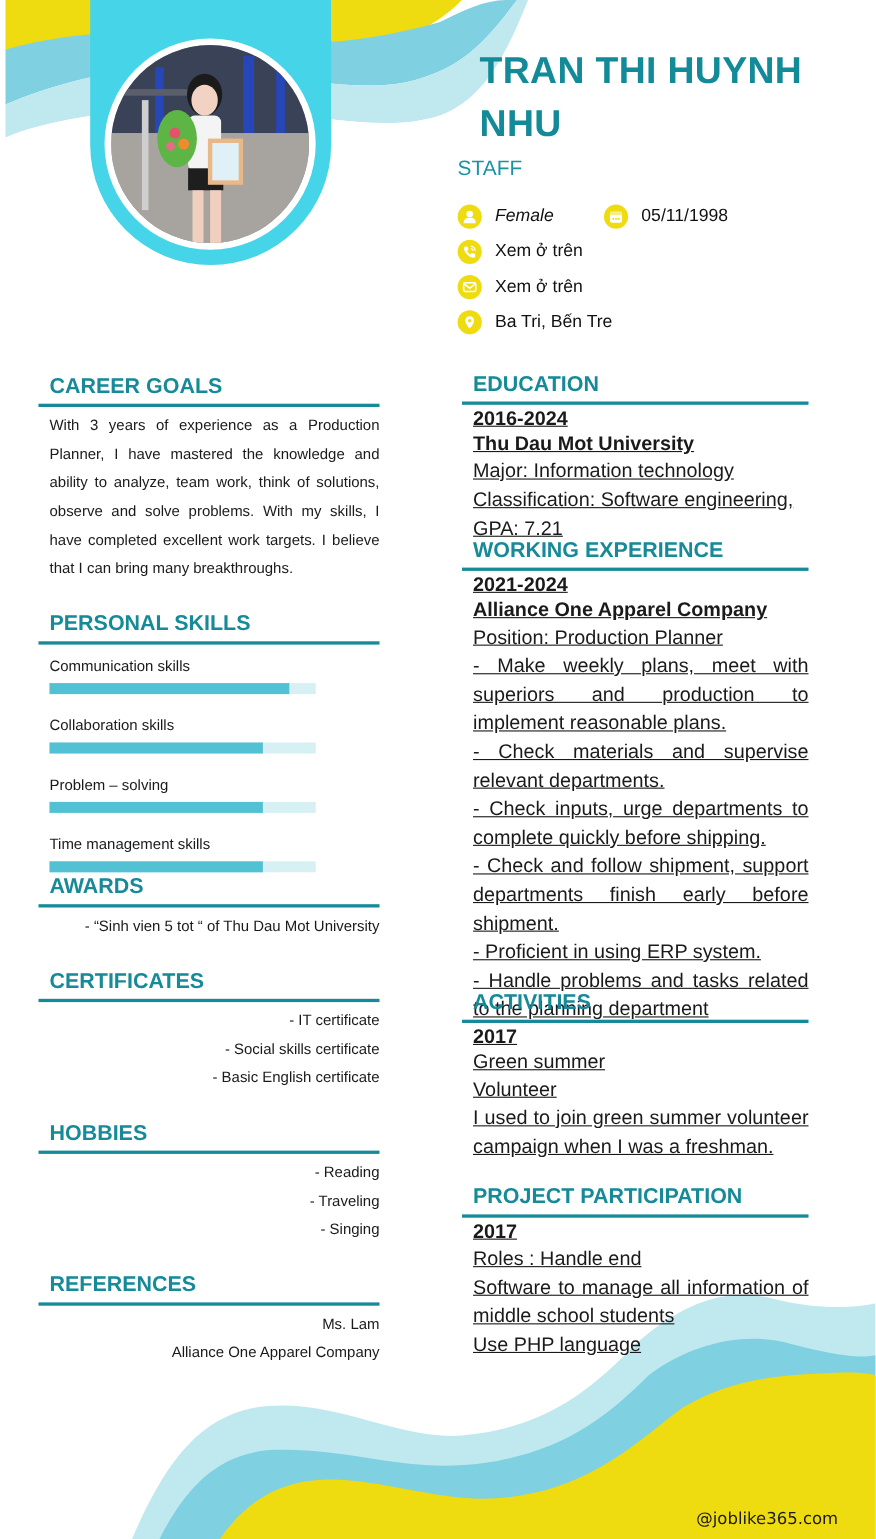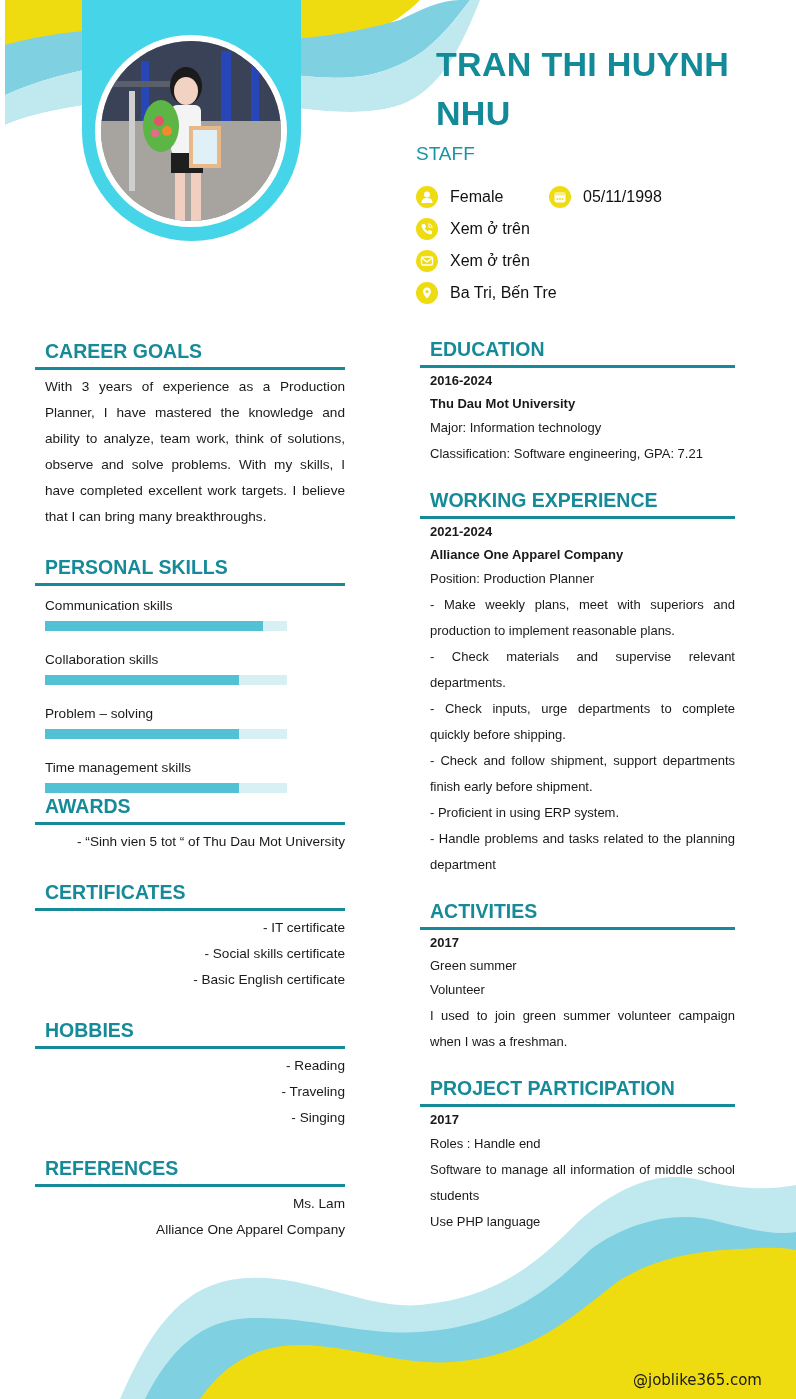--- a/index.html
+++ b/index.html
@@ -24,21 +24,21 @@
               display: flex; align-items: center; justify-content: center; }
   .info .ic svg { width: 14px; height: 14px; }
 
   
   .col { position: absolute; z-index: 2; }
   .sec-title { font-size: 19.5px; font-weight: bold; color: #168a98; padding-left: 10px; line-height: 26px; }
   .sec-rule { height: 3px; background: #168a98; margin-top: 3px; }
   .txt { font-size: 13.6px; line-height: 26px; color: #1a1a1a; padding-left: 10px; text-align: right; }
   .just { text-align: justify; }
   .bold { font-weight: bold; }
-  .r-txt { font-size: 13px; line-height: 25px; color: #1a1a1a; padding-left: 10px; }
+  .r-txt { font-size: 18px; line-height: 25px; color: #1a1a1a; padding-left: 10px; text-decoration: underline; }
   .r-txt.tight { line-height: 23px; }
 
   .skill-label { font-size: 13.6px; color: #1a1a1a; padding-left: 10px; line-height: 18px; }
   .skill-bar { margin-left: 10px; width: 242px; height: 10px; background: #d7f0f4; position: relative; margin-top: 6px; }
   .skill-fill { position: absolute; left: 0; top: 0; height: 10px; background: #52c1d3; }
 
   .footer { position: absolute; right: 34px; top: 1371px; z-index: 3; font-family: "DejaVu Sans", sans-serif;
             font-size: 15px; color: #1a1a1a; }
 </style>
 </head>
@@ -80,21 +80,21 @@
       <circle cx="54" cy="92" r="4" fill="#e86a8a"></circle>
       <rect x="88" y="85" width="32" height="42" fill="#e9b888"></rect>
       <rect x="92" y="89" width="24" height="34" fill="#dff1f6"></rect>
     </svg>
   </div>
 </div>
 
 <div class="name">TRAN THI HUYNH NHU</div>
 <div class="role">STAFF</div>
 
-<div class="info" style="left:416px; top:186px;">
+<div class="info" style="left:416px; top:186px;font-style:italic;">
   <span class="ic">
     <svg viewBox="0 0 14 14">
         <circle cx="7" cy="4.5" r="3" fill="#fff"></circle>
         <path d="M1.5,13 C1.5,9 4,8 7,8 C10,8 12.5,9 12.5,13 Z" fill="#fff"></path>
       </svg>
   </span>
   <span>Female</span>
 </div>
 <div class="info" style="left:549px; top:186px;">
   <span class="ic">

